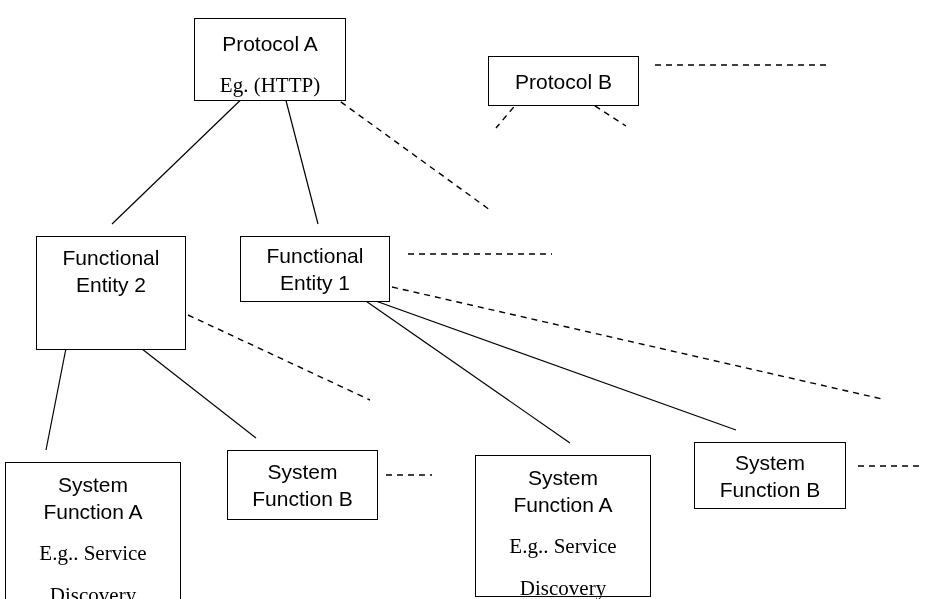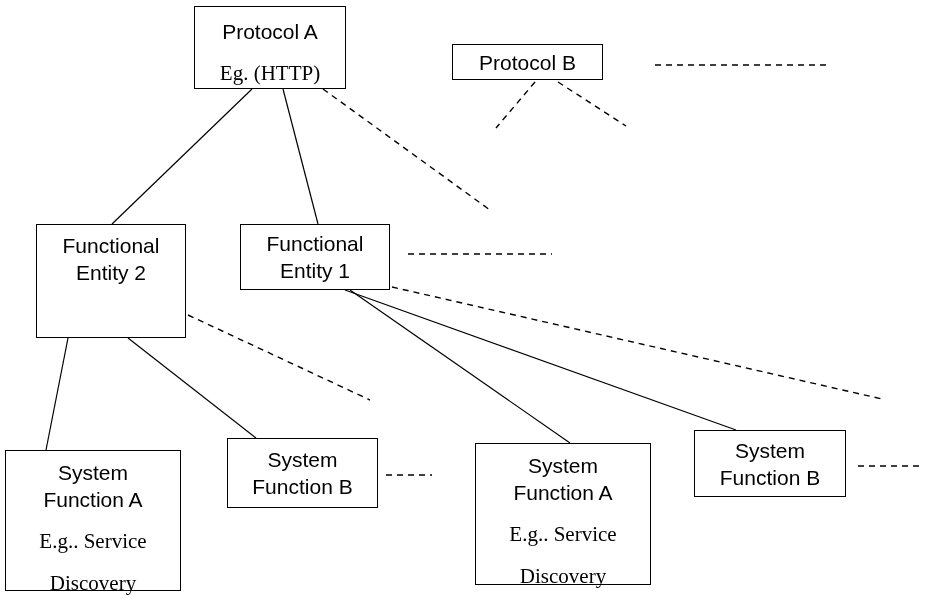--- a/index.html
+++ b/index.html
@@ -33,39 +33,40 @@
     background: #ffffff;
     display: flex;
     flex-direction: column;
     align-items: center;
     justify-content: center;
     color: #000000;
     font-size: 21px;
     line-height: 27px;
     text-align: center;
     white-space: nowrap;
+    margin-top: 12px;
   }
   .node .line-1,
   .node .line-2 {
     display: block;
   }
   .node .sub {
     display: block;
     font-family: Liberation Serif, serif;
   }
   
   #node-protocol-a {
     left: 194px; top: 6px; width: 152px; height: 83px;
     justify-content: flex-start;
     padding-top: 11px;
   }
   #node-protocol-a .sub { margin-top: 15px; }
 
   #node-protocol-b {
-    left: 452px; top: 44px; width: 151px; height: 36px;
+    left: 488px; top: 44px; width: 151px; height: 50px;
   }
 
   #node-fe-1 {
     left: 36px; top: 224px; width: 150px; height: 114px;
     justify-content: flex-start;
     padding-top: 7px;
   }
   #node-fe-1 .sub { margin-top: 15px; }
 
   #node-fe-2 {

